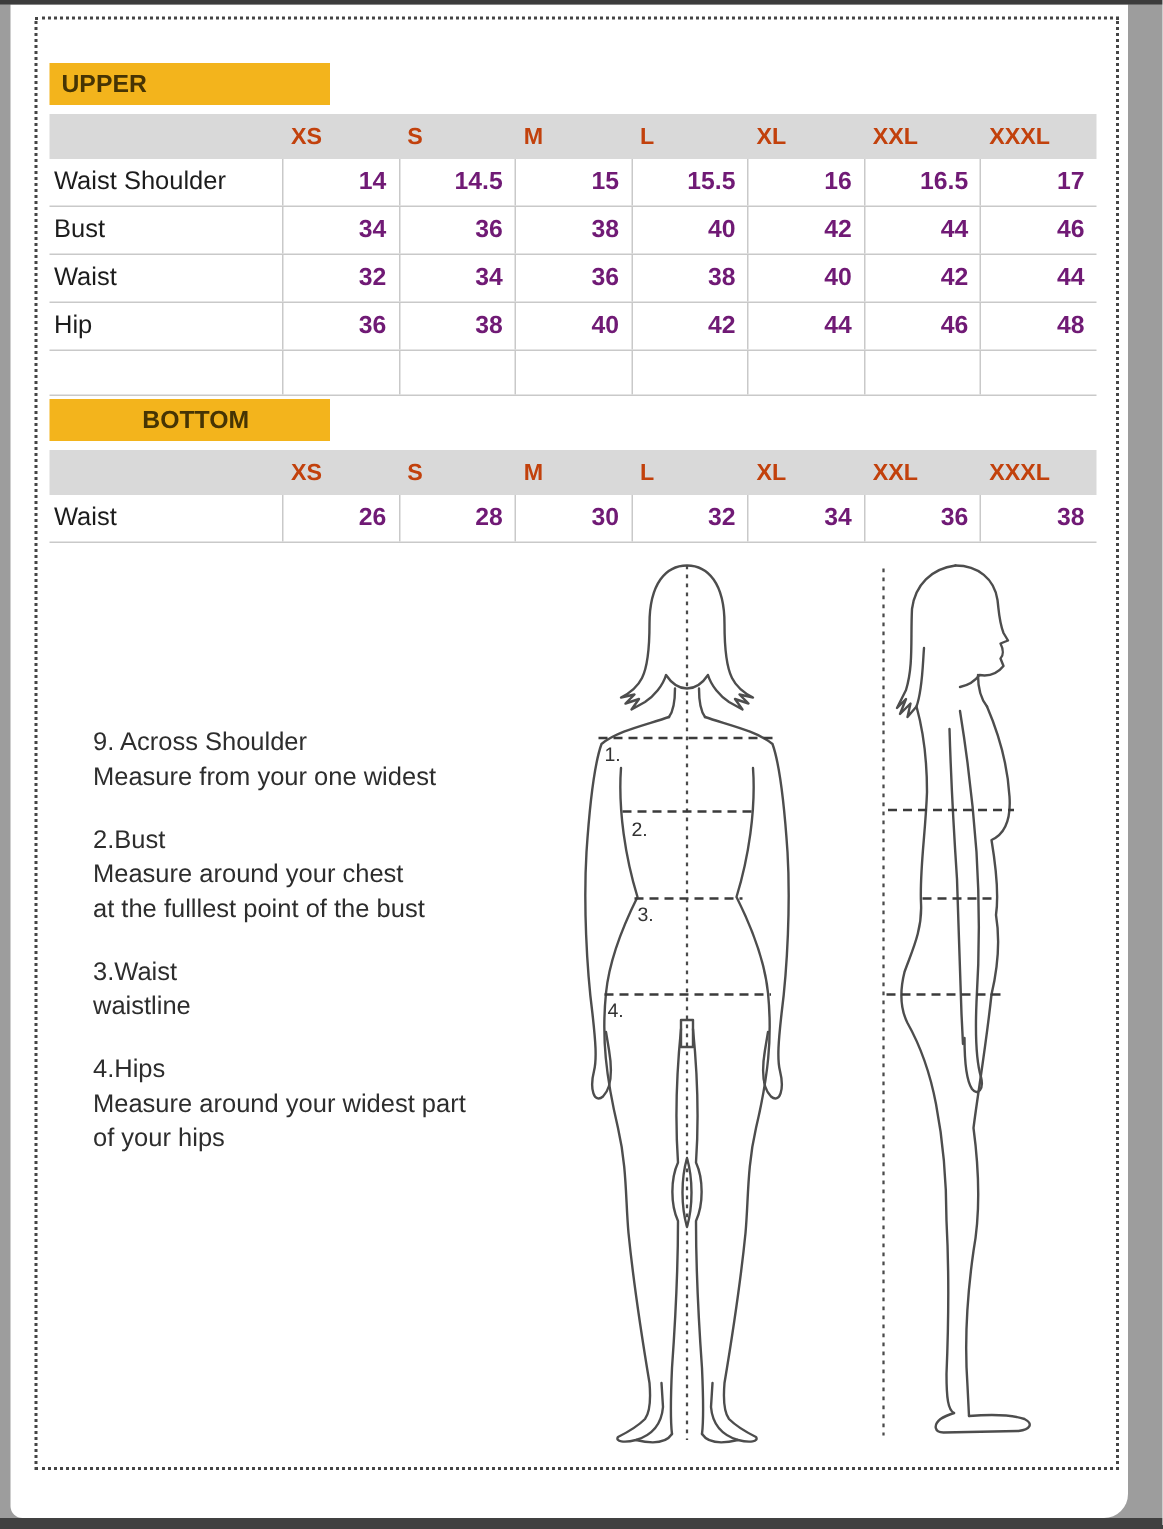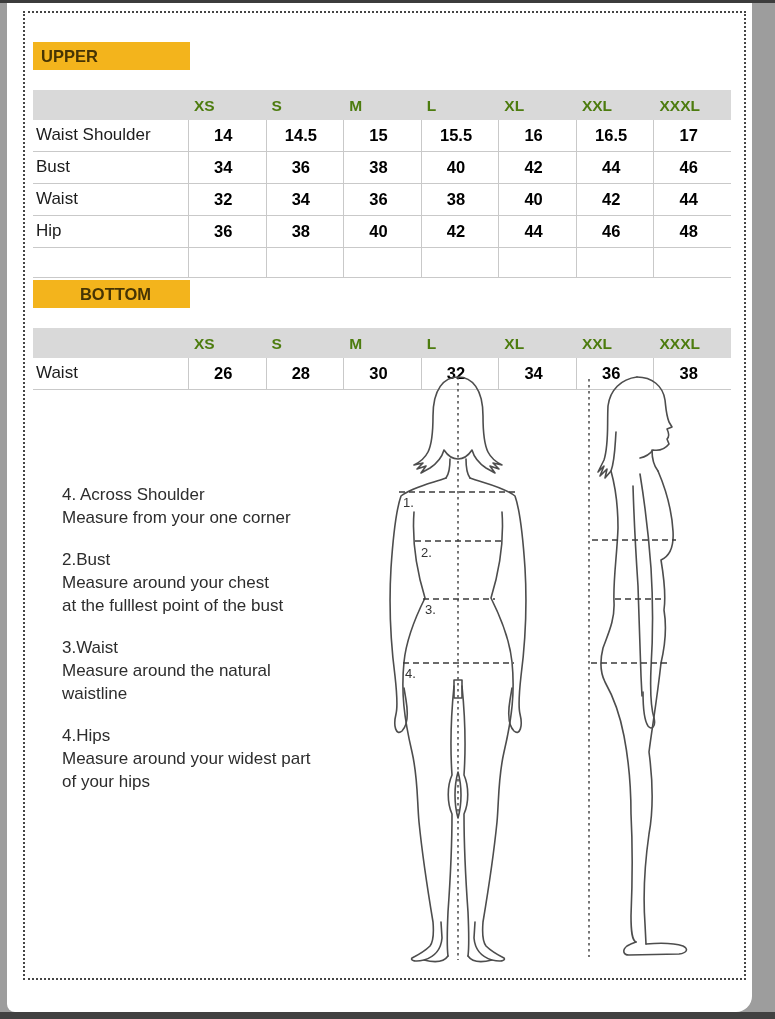--- a/index.html
+++ b/index.html
@@ -13,29 +13,29 @@
   html,body{margin:0;padding:0;}
   body{font-family:"Liberation Sans", sans-serif; background:#fff;}
   .canvas{position:relative;width:775px;height:1019px;background:var(--surround);overflow:hidden;}
   .edge-top{position:absolute;left:0;top:0;width:775px;height:3px;background:#3c3c3c;z-index:5;}
   .edge-bottom{position:absolute;left:0;top:1012px;width:775px;height:7px;background:#414141;z-index:5;}
   .sheet{position:absolute;left:7px;top:3px;width:745px;height:1009px;background:#ffffff;border-radius:0 0 16px 8px;}
   .dotted-frame{position:absolute;left:23px;top:11px;width:723px;height:969px;border:2px dotted var(--dots);box-sizing:border-box;}
 
   
   .tables{position:absolute;left:33px;top:42px;width:698px;}
-  .section-label{width:157px;height:28px;background:var(--accent);color:#463404;
-    font-weight:bold;font-size:16.5px;line-height:29px;padding-left:8px;box-sizing:border-box;margin-bottom:20px;}
+  .section-label{width:187px;height:28px;background:var(--accent);color:#463404;
+    font-weight:bold;font-size:16.5px;line-height:29px;padding-left:8px;box-sizing:border-box;margin-bottom:6px;}
   .section-label.bottom{margin-top:2px;text-align:center;}
   .hdr{display:flex;height:30px;background:var(--hdrgray);}
   .lbl-col{width:155px;box-sizing:border-box;}
-  .hdr .sz{flex:1;font-weight:bold;font-size:15.5px;color:#4d7c0f;line-height:31px;padding-left:6px;box-sizing:border-box;}
+  .hdr .sz{flex:1;font-weight:bold;font-size:15.5px;color:#c2410c;line-height:31px;padding-left:6px;box-sizing:border-box;}
   .row{display:flex;height:31px;border-bottom:1px solid var(--line);}
   .row .lbl-col{font-size:17px;color:#1c1c1c;line-height:30px;padding-left:3px;}
-  .row .num{flex:1;text-align:center;padding-right:8px;font-weight:bold;font-size:16.5px;color:#000000;line-height:30px;border-left:1px solid var(--line);box-sizing:border-box;}
+  .row .num{flex:1;text-align:right;padding-right:8px;font-weight:bold;font-size:16.5px;color:#701a75;line-height:30px;border-left:1px solid var(--line);box-sizing:border-box;}
   .row.empty{height:29px;}
 
   
   .instructions{position:absolute;left:62px;top:483px;width:310px;font-size:17px;color:#2d2d2d;line-height:23px;}
   .instr{margin-bottom:19px;}
 
   
   .figure{position:absolute;left:380px;top:370px;width:312px;height:600px;}
   .ln{fill:none;stroke:#4d4d4d;stroke-width:1.6;stroke-linecap:round;stroke-linejoin:round;}
   .dash{fill:none;stroke:#3b3b3b;stroke-width:1.7;stroke-dasharray:6 4;}
@@ -145,31 +145,30 @@
       <div class="num">30</div>
       <div class="num">32</div>
       <div class="num">34</div>
       <div class="num">36</div>
       <div class="num">38</div>
     </div>
   </div>
 
   <div class="instructions">
     <div class="instr">
-      <div>4. Across Shoulder</div>
-      <div>Measure from your one corner</div>
+      <div>9. Across Shoulder</div>
+      <div>Measure from your one widest</div>
     </div>
     <div class="instr">
       <div>2.Bust</div>
       <div>Measure around your chest</div>
       <div>at the fulllest point of the bust</div>
     </div>
     <div class="instr">
       <div>3.Waist</div>
-      <div>Measure around the natural</div>
       <div>waistline</div>
     </div>
     <div class="instr">
       <div>4.Hips</div>
       <div>Measure around your widest part</div>
       <div>of your hips</div>
     </div>
   </div>
 
   <svg class="figure" viewBox="380 370 312 600">

